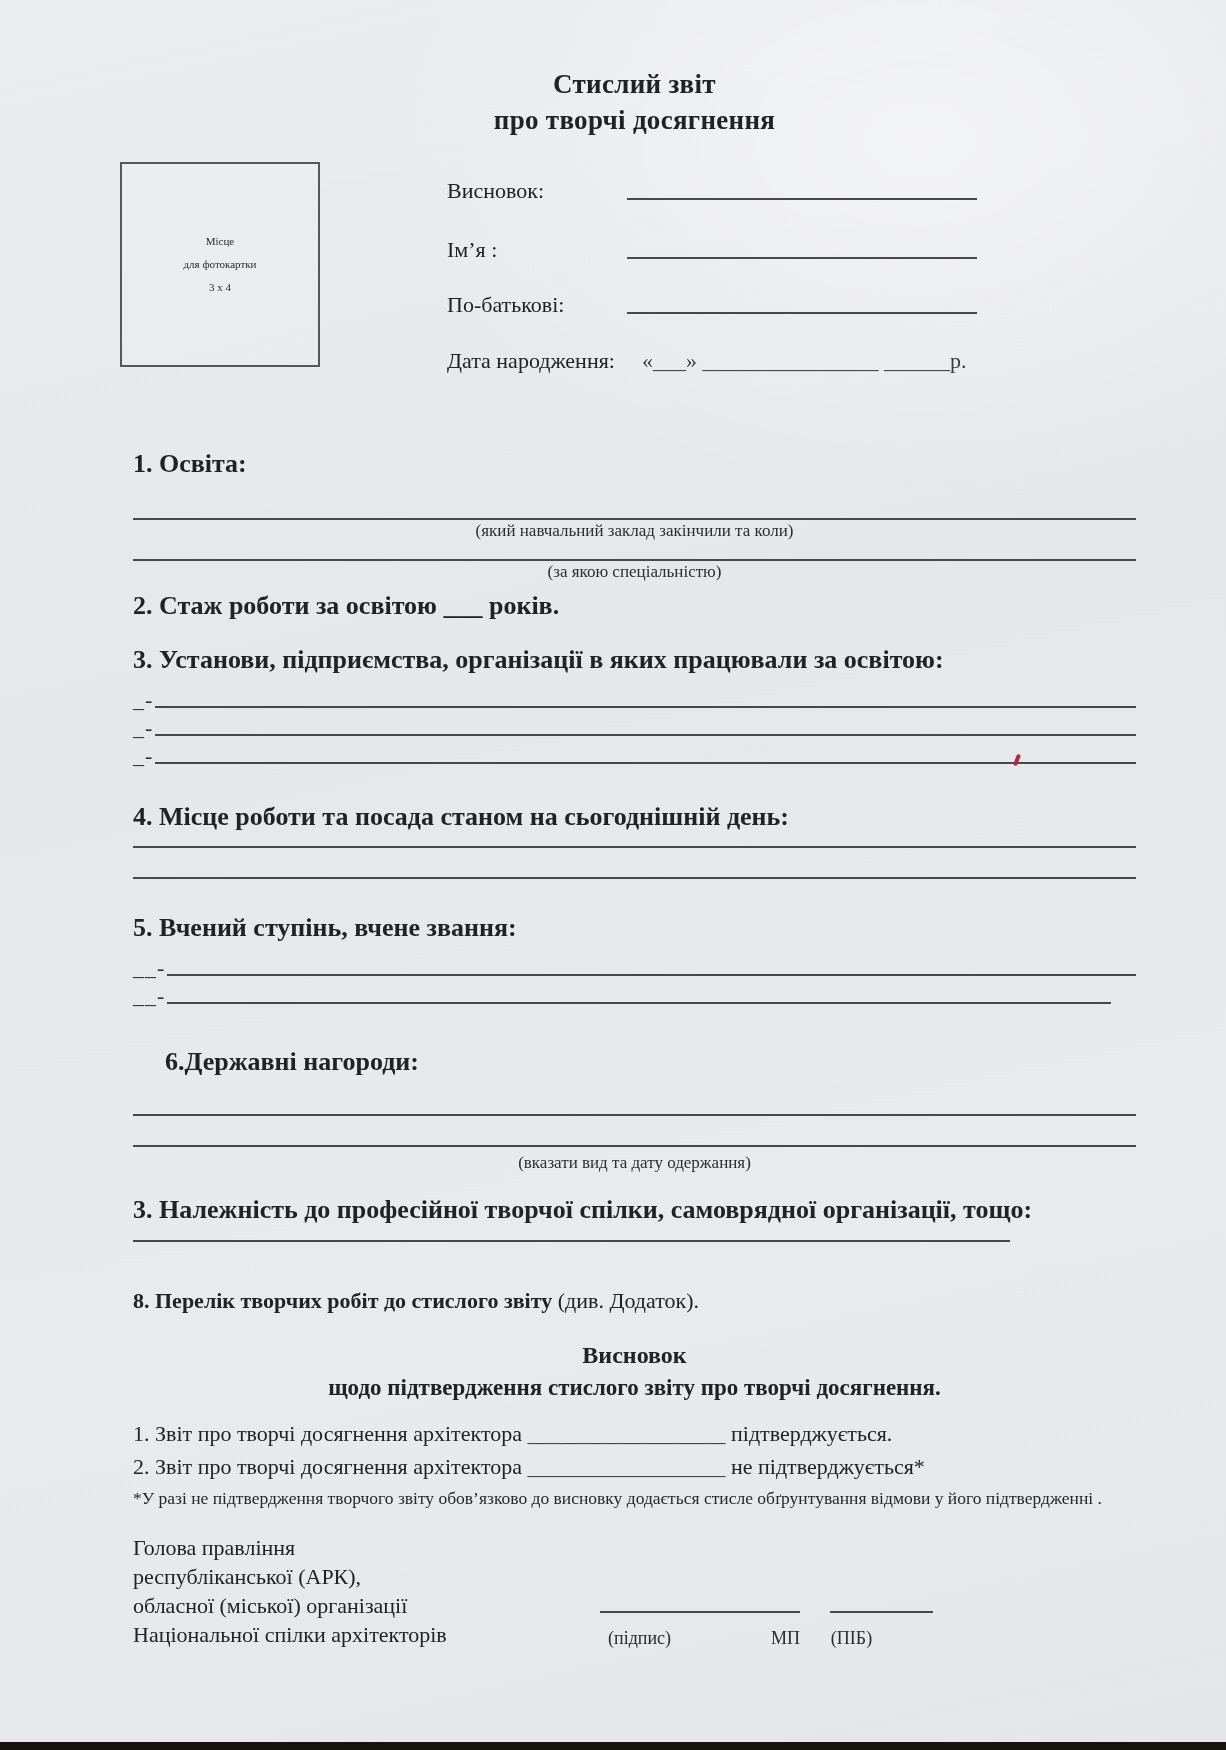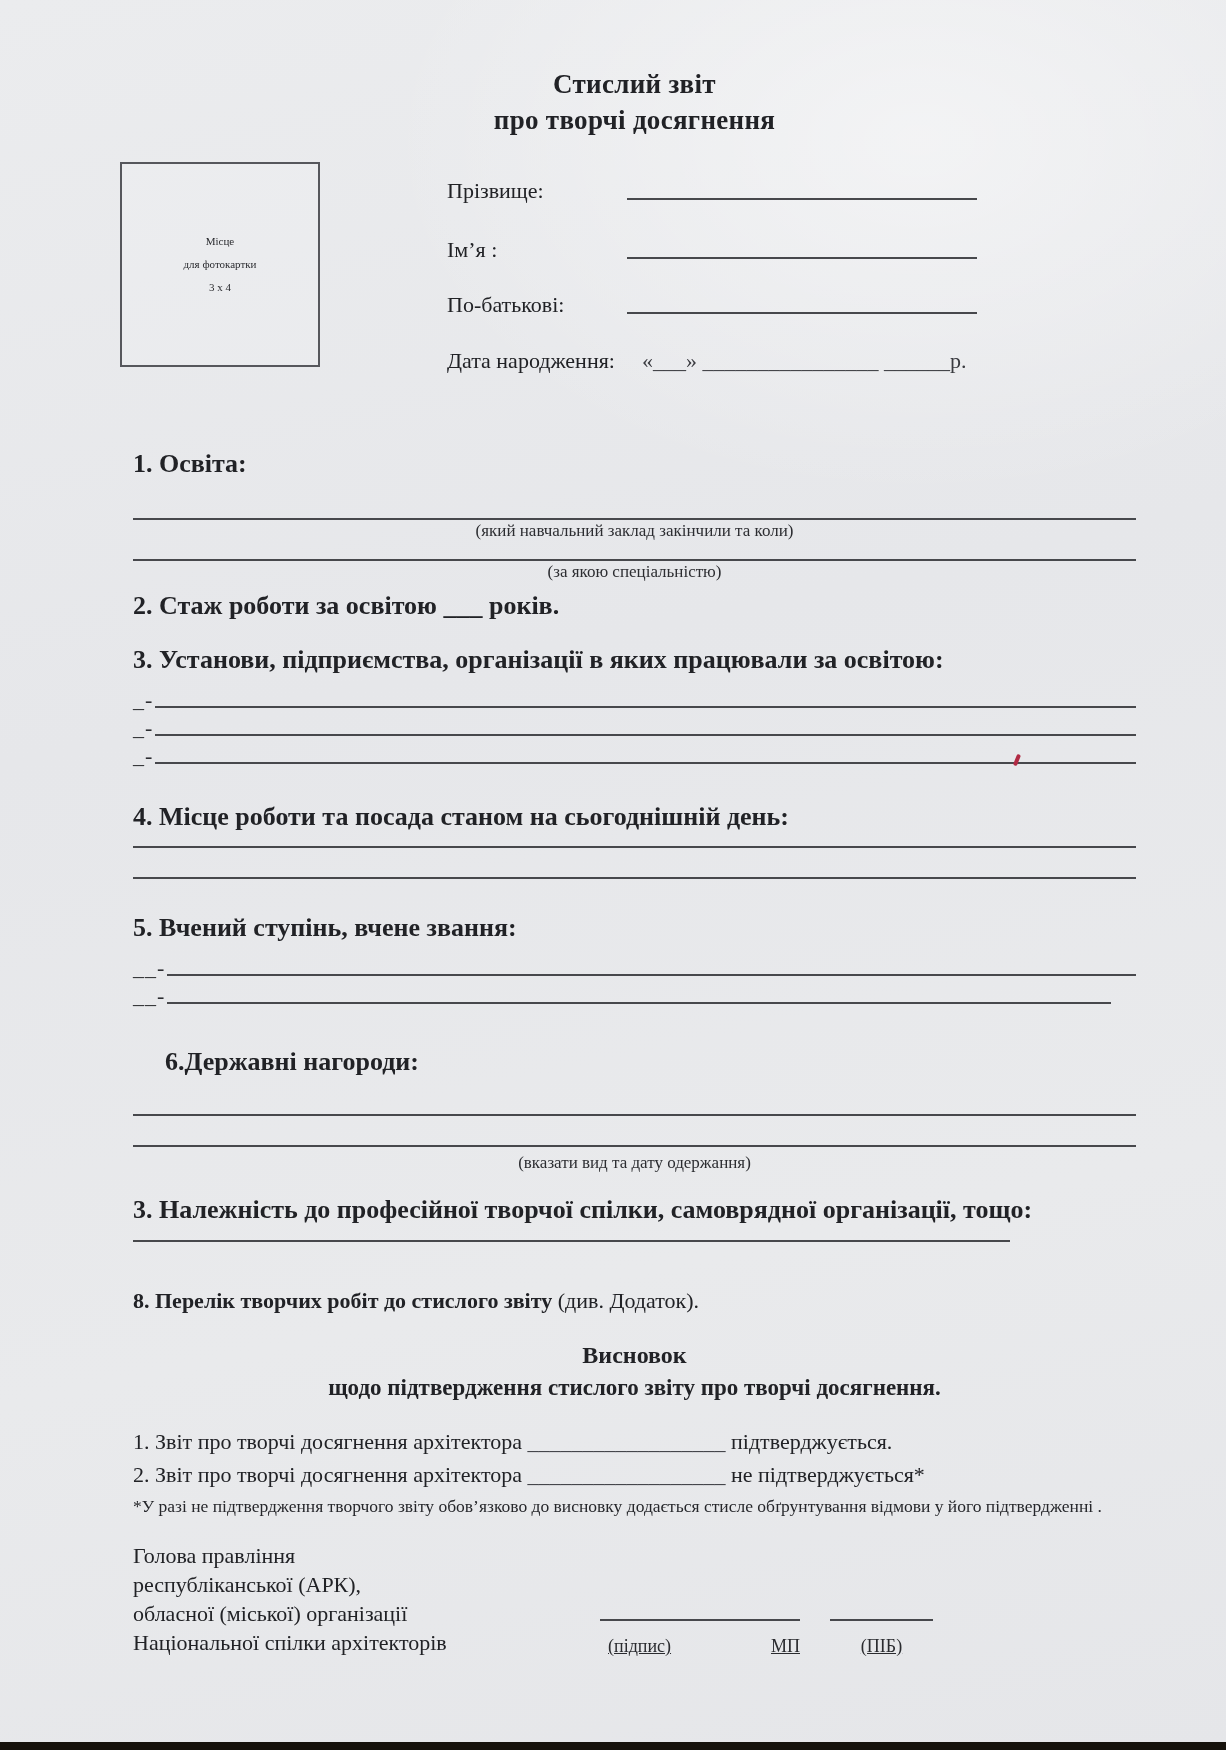--- a/index.html
+++ b/index.html
@@ -44,21 +44,21 @@
   .concl-subtitle{text-align:center;font-weight:bold;font-size:23px;margin-top:6px;}
   .concl-item{font-size:22px;line-height:33px;white-space:nowrap;}
   .footnote{font-size:17.5px;line-height:25px;margin-top:3px;color:#26272b;}
   
   .sig-section{display:flex;margin-top:22px;}
   .chair-block{font-size:22px;line-height:29px;}
   .sig-block{margin-left:auto;margin-right:203px;align-self:flex-end;width:333px;}
   .sig-lines{display:flex;gap:30px;}
   .sig-line-long{width:200px;border-bottom:2px solid #47484c;height:0;cursor:text;}
   .sig-line-short{width:103px;border-bottom:2px solid #47484c;height:0;cursor:text;}
-  .sig-labels{display:flex;gap:30px;font-size:18px;margin-top:15px;color:#2a2b2f;text-decoration:underline;}
+  .sig-labels{display:flex;font-size:18px;margin-top:15px;color:#2a2b2f;}
   .sig-lab-left{width:200px;display:flex;justify-content:space-between;padding-left:8px;box-sizing:border-box;}
   .sig-lab-right{width:103px;text-align:center;}
   
   .red-mark{
     position:absolute;left:1015px;top:754px;width:4px;height:12px;
     background:#b12a44;border-radius:2px;transform:rotate(22deg);
   }
   .bottom-bar{position:absolute;left:0;bottom:0;width:100%;height:8px;background:#16120c;}
 </style>
 </head>
@@ -73,21 +73,21 @@
     </div>
 
     <div class="header-row">
       <div class="photo-box">
         <div>Місце</div>
         <div>для фотокартки</div>
         <div>3 х 4</div>
       </div>
       <div class="fields-col">
         <div class="field-row fr-1">
-          <span class="fl-label">Прізвище:</span>
+          <span class="fl-label">Висновок:</span>
           <span class="fl-line"></span>
         </div>
         <div class="field-row fr-2">
           <span class="fl-label">Ім’я :</span>
           <span class="fl-line"></span>
         </div>
         <div class="field-row fr-3">
           <span class="fl-label">По-батькові:</span>
           <span class="fl-line"></span>
         </div>
@@ -142,21 +142,21 @@
     <div class="sec-heading" style="margin-top:23px;">3. Належність до професійної творчої спілки, самоврядної організації, тощо:</div>
     <div class="rule" style="margin-top:16px;width:877px;"></div>
 
     <div class="body-text" style="margin-top:44px;">
       <span style="font-weight:bold;">8. Перелік творчих робіт до стислого звіту</span><span> (див. Додаток).</span>
     </div>
 
     <div class="concl-title">Висновок</div>
     <div class="concl-subtitle">щодо підтвердження стислого звіту про творчі досягнення.</div>
 
-    <div class="concl-item" style="margin-top:24px;">
+    <div class="concl-item" style="margin-top:16px;">
       <span>1. Звіт про творчі досягнення архітектора </span><span class="blank-text">__________________</span><span> підтверджується.</span>
     </div>
     <div class="concl-item">
       <span>2. Звіт про творчі досягнення архітектора </span><span class="blank-text">__________________</span><span> не підтверджується*</span>
     </div>
     <div class="footnote">*У разі не підтвердження творчого звіту обов’язково до висновку додається стисле обґрунтування відмови у його підтвердженні .</div>
 
     <div class="sig-section">
       <div class="chair-block">
         <div>Голова правління</div>

